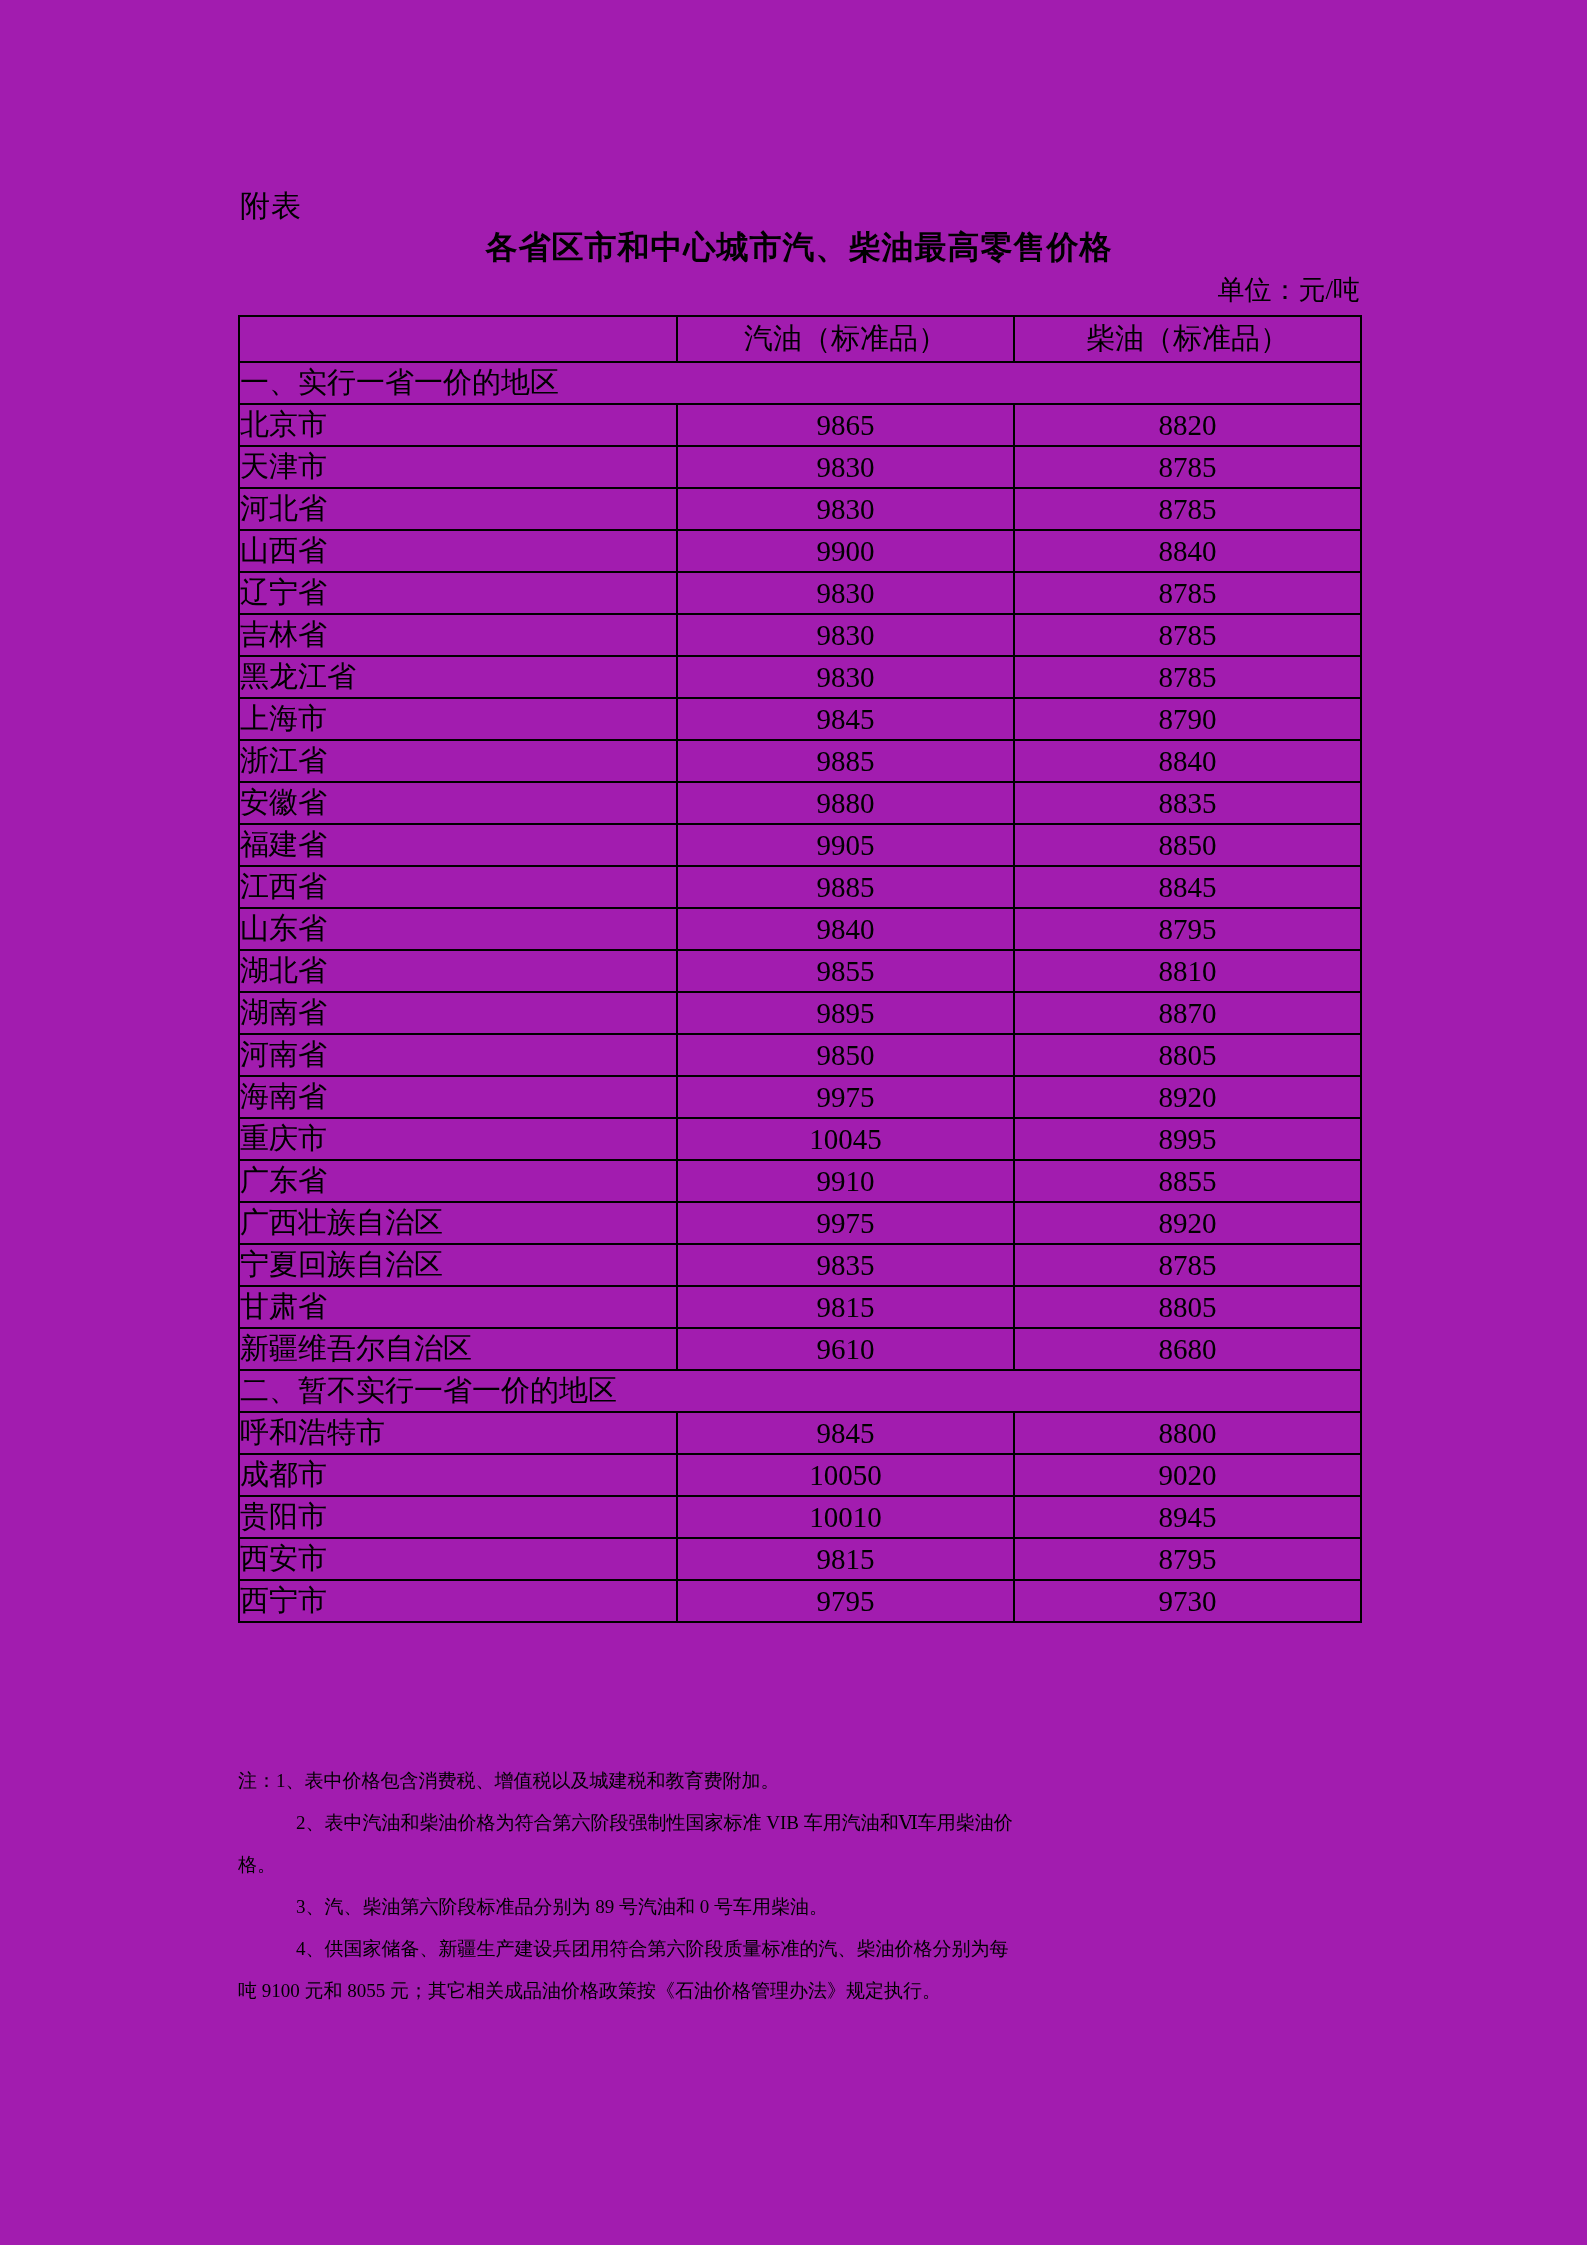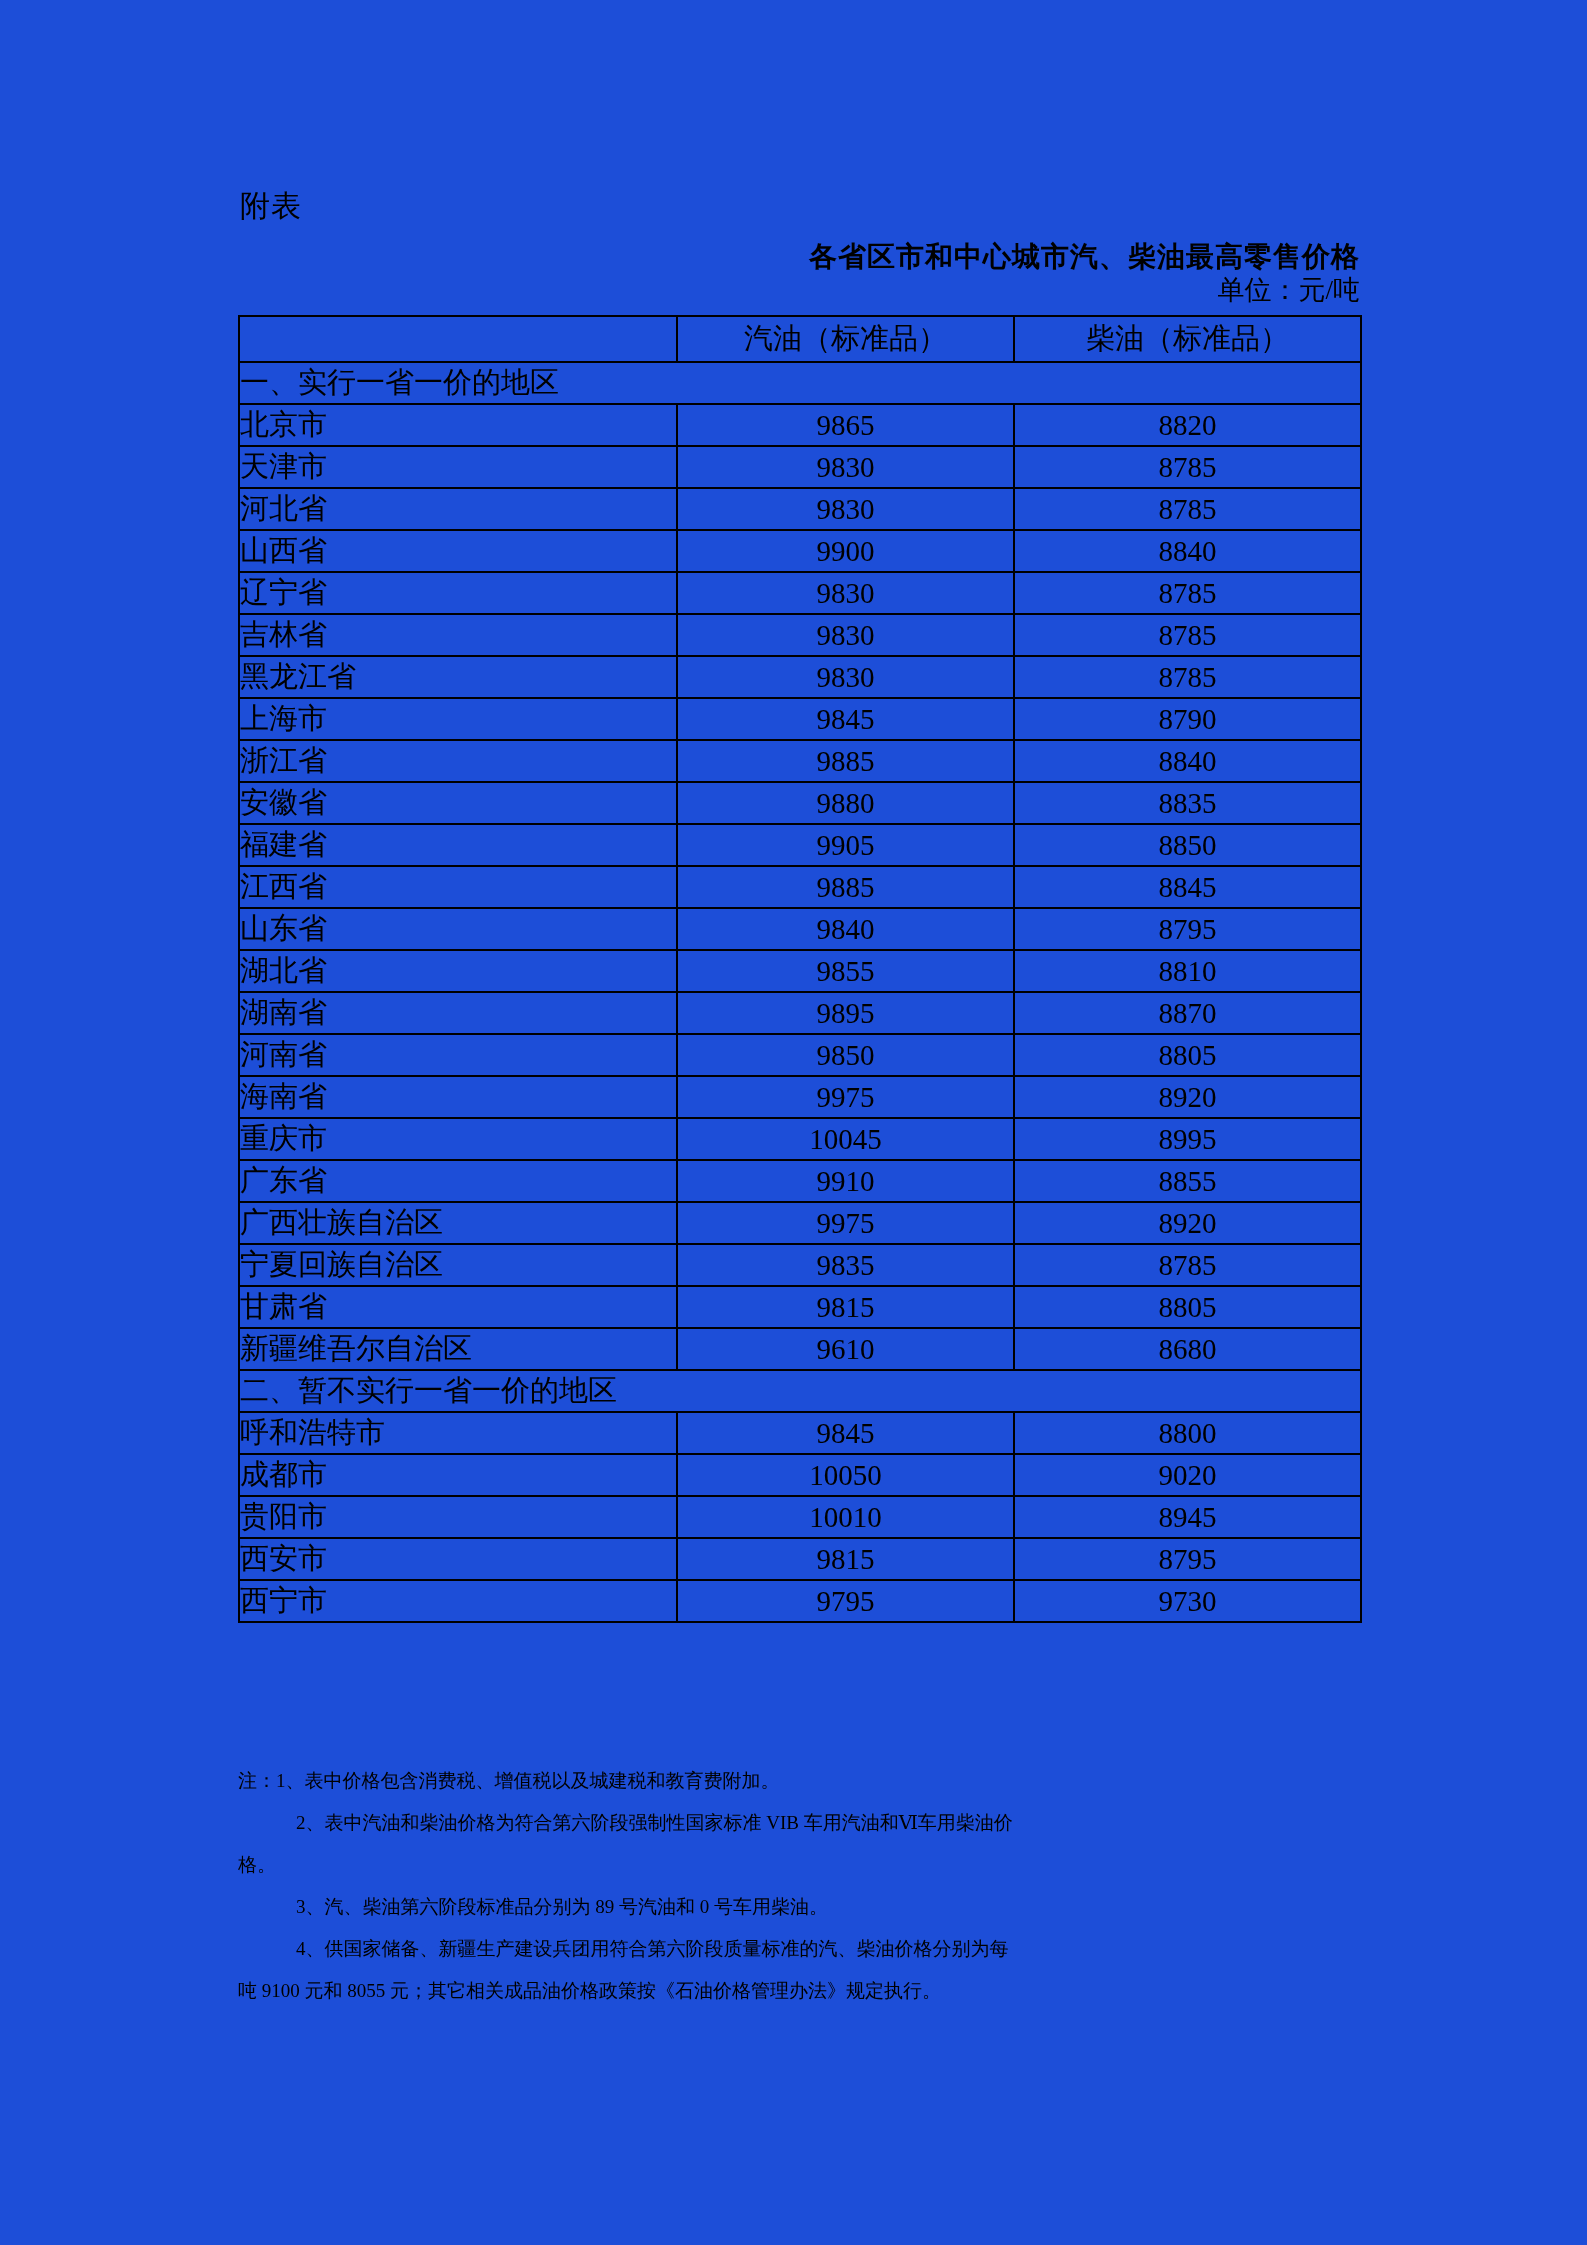--- a/index.html
+++ b/index.html
@@ -1,31 +1,31 @@
 <!DOCTYPE html>
 <html><head>
 <meta charset="utf-8">
 <style>
   html,body{margin:0;padding:0;background:#fff;}
   .sheet{
     position:relative;
     width:1587px;
     height:2245px;
-    background:#1d4ed8;
+    background:#a21caf;
     font-family:"Liberation Serif","DejaVu Serif",serif;
     color:#000;
     overflow:hidden;
   }
   .appendix{
     position:absolute; left:240px; top:186px;
     font-size:30px; letter-spacing:1px;
   }
   .doc-title{
-    position:absolute; left:238px; top:238px; width:1122px;
-    text-align:right; font-size:28px; font-weight:bold; letter-spacing:1px;
+    position:absolute; left:238px; top:226px; width:1122px;
+    text-align:center; font-size:32px; font-weight:bold; letter-spacing:1px;
   }
   .unit-label{
     position:absolute; left:238px; top:272px; width:1122px;
     text-align:right; font-size:27px;
   }
   table.price-table{
     position:absolute; left:238px; top:315px;
     width:1122px; border-collapse:collapse; table-layout:fixed;
   }
   .price-table col.c1{width:438px;}

